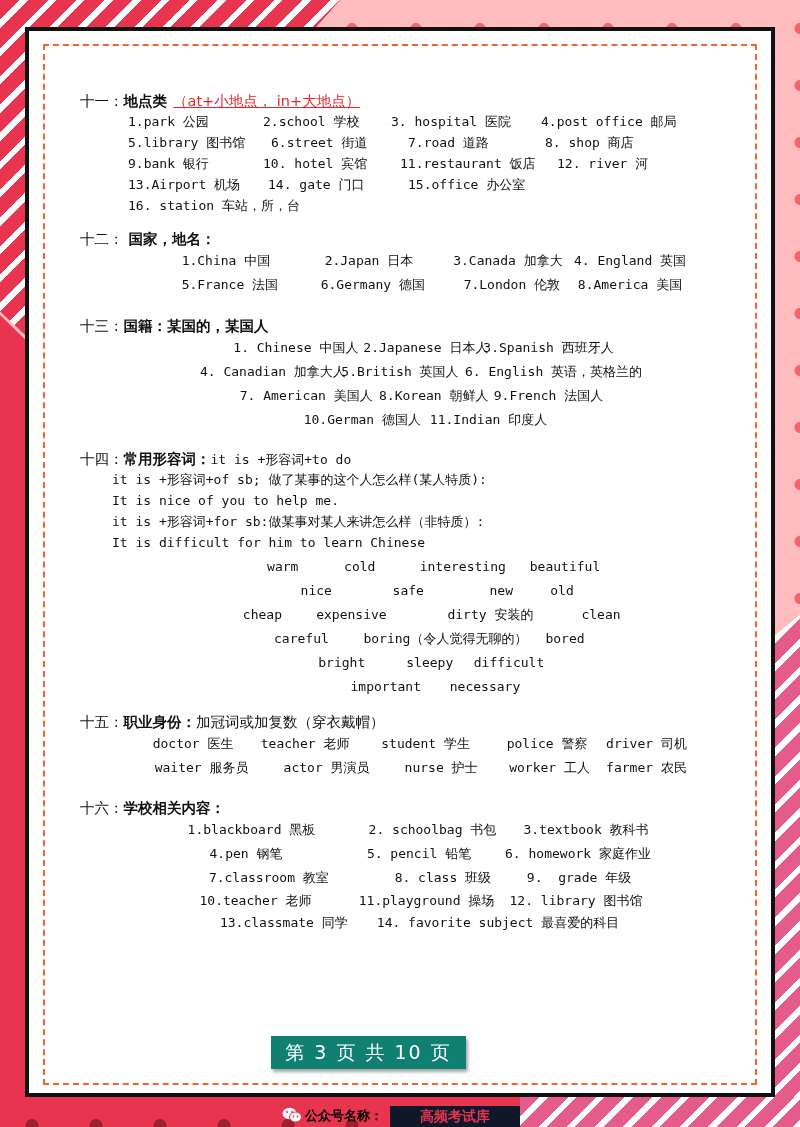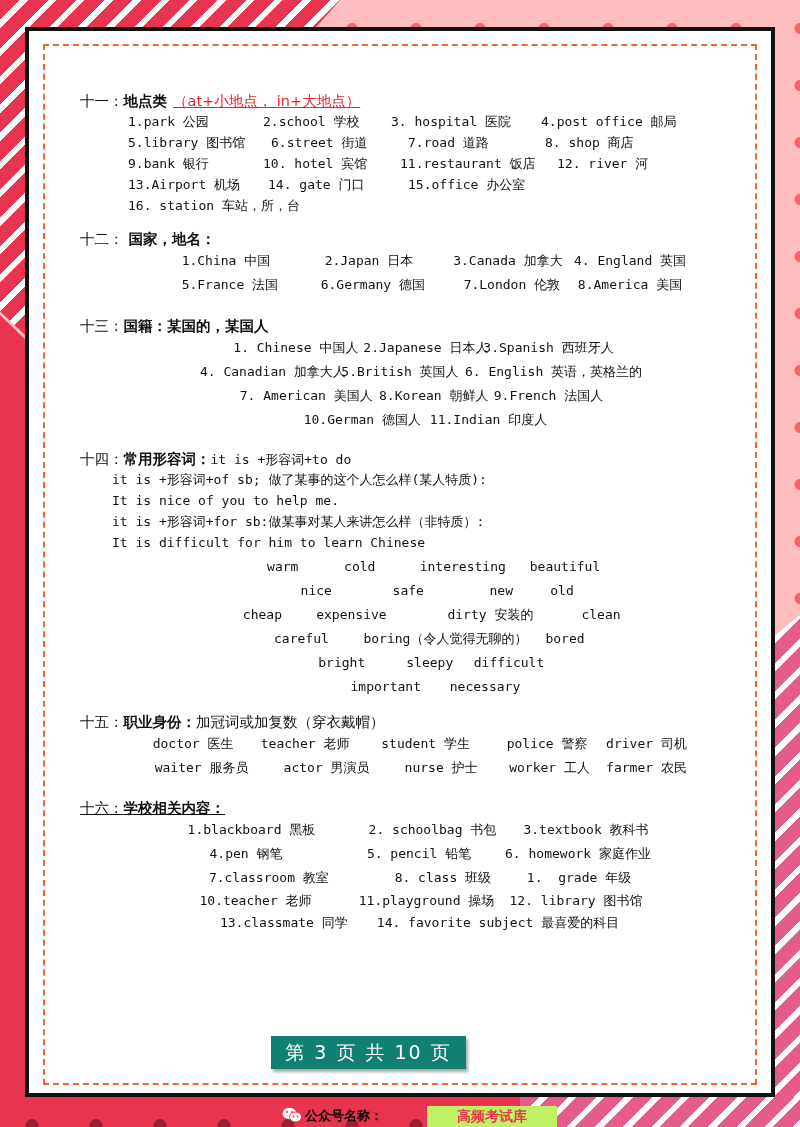--- a/index.html
+++ b/index.html
@@ -14,21 +14,21 @@
   .content { position:absolute; left:80px; top:92px; width:650px; font-size:14.5px; color:#111; }
   .sec-title { font-weight:bold; font-family:"DejaVu Sans","Liberation Sans",sans-serif; font-size:14.5px; }
   .sec-title .num { font-weight:normal; }
   .note { color:#e8232a; text-decoration:underline; font-weight:normal; margin-left:6px; }
   .row { white-space:pre; height:21px; line-height:21px; font-family:"DejaVu Sans Mono","Liberation Mono",monospace; font-size:13px; }
   .row span { display:inline-block; }
   .tall .row { height:24px; line-height:24px;text-align:center; }
   .section { margin-bottom:14px; }
   .badge { position:absolute; left:271px; top:1036px; width:195px; height:33px; background:#0f8072; color:#fff; font-family:"DejaVu Sans","Liberation Sans",sans-serif; font-size:19px; text-align:center; line-height:33px; box-shadow:2px 3px 3px rgba(0,0,0,0.35); letter-spacing:2px; }
   .footer-label { position:absolute; left:283px; top:1106px; color:#000000; font-family:"DejaVu Sans","Liberation Sans",sans-serif; font-weight:bold; font-size:13px; line-height:20px; }
-  .footer-name { position:absolute; left:390px; top:1106px; width:130px; height:21px; background:#bef264; color:#e8344f; font-family:"DejaVu Sans","Liberation Sans",sans-serif; font-weight:bold; font-size:14px; text-align:center; line-height:21px;margin-left:37px; }
+  .footer-name { position:absolute; left:390px; top:1106px; width:130px; height:21px; background:#0f172a; color:#e8344f; font-family:"DejaVu Sans","Liberation Sans",sans-serif; font-weight:bold; font-size:14px; text-align:center; line-height:21px; }
   .wechat { position:absolute; left:282px; top:1107px; width:20px; height:16px; }
 </style>
 </head>
 <body>
 
 <div class="bg-layer pink-dots" style="left:0;top:0;width:800px;height:1127px;"></div>
 <div class="bg-layer stripes-red" style="left:0;top:0;width:340px;height:27px;clip-path:polygon(0 0,100% 0,93% 100%,0 100%);"></div>
 <div class="bg-layer stripes-red" style="left:0;top:0;width:25px;height:335px;clip-path:polygon(0 0,100% 0,100% 100%,0 93%);"></div>
 <div class="bg-layer red-dots" style="left:0;top:315px;width:25px;height:812px;clip-path:polygon(0 0,100% 3%,100% 100%,0 100%);"></div>
 <div class="bg-layer red-dots" style="left:0;top:1097px;width:525px;height:30px;"></div>
@@ -98,28 +98,28 @@
   <div class="section" style="">
     <div class="sec-title">
       <span class="num">十五：</span><span>职业身份：</span><span style="font-weight:normal;">加冠词或加复数（穿衣戴帽）</span>
     </div>
     <div class="tall" style="padding-left:16px;">
       <div class="row"><span style="width:108px">doctor 医生</span><span style="width:116px">teacher 老师</span><span style="width:125px">student 学生</span><span style="width:118px">police 警察</span><span>driver 司机</span></div>
       <div class="row"><span style="width:125px">waiter 服务员</span><span style="width:125px">actor 男演员</span><span style="width:104px">nurse 护士</span><span style="width:113px">worker 工人</span><span>farmer 农民</span></div>
     </div>
   </div>
 
-  <div class="section" style="margin-top:19px;text-decoration:underline;">
+  <div class="section" style="margin-top:19px;">
     <div class="sec-title">
       <span class="num">十六：</span><span>学校相关内容：</span>
     </div>
     <div class="tall">
       <div class="row"><span style="width:180px">1.blackboard 黑板</span><span style="width:182px">2. schoolbag 书包</span><span>3.textbook 教科书</span></div>
       <div class="row"><span style="width:174px">4.pen 钢笔</span><span style="width:172px">5. pencil 铅笔</span><span>6. homework 家庭作业</span></div>
-      <div class="row"><span style="width:180px">7.classroom 教室</span><span style="width:168px">8. class 班级</span><span>1.  grade 年级</span></div>
+      <div class="row"><span style="width:180px">7.classroom 教室</span><span style="width:168px">8. class 班级</span><span>9.  grade 年级</span></div>
       <div class="row" style="height:22px;line-height:22px;"><span style="width:176px">10.teacher 老师</span><span style="width:166px">11.playground 操场</span><span>12. library 图书馆</span></div>
       <div class="row" style="height:22px;line-height:22px;"><span style="width:186px">13.classmate 同学</span><span>14. favorite subject 最喜爱的科目</span></div>
     </div>
   </div>
 </div>
 
 <div class="badge">第 3 页 共 10 页</div>
 
 <svg class="wechat" viewBox="0 0 20 16">
   <ellipse cx="7.5" cy="6.5" rx="7" ry="5.8" fill="#fff"></ellipse>

